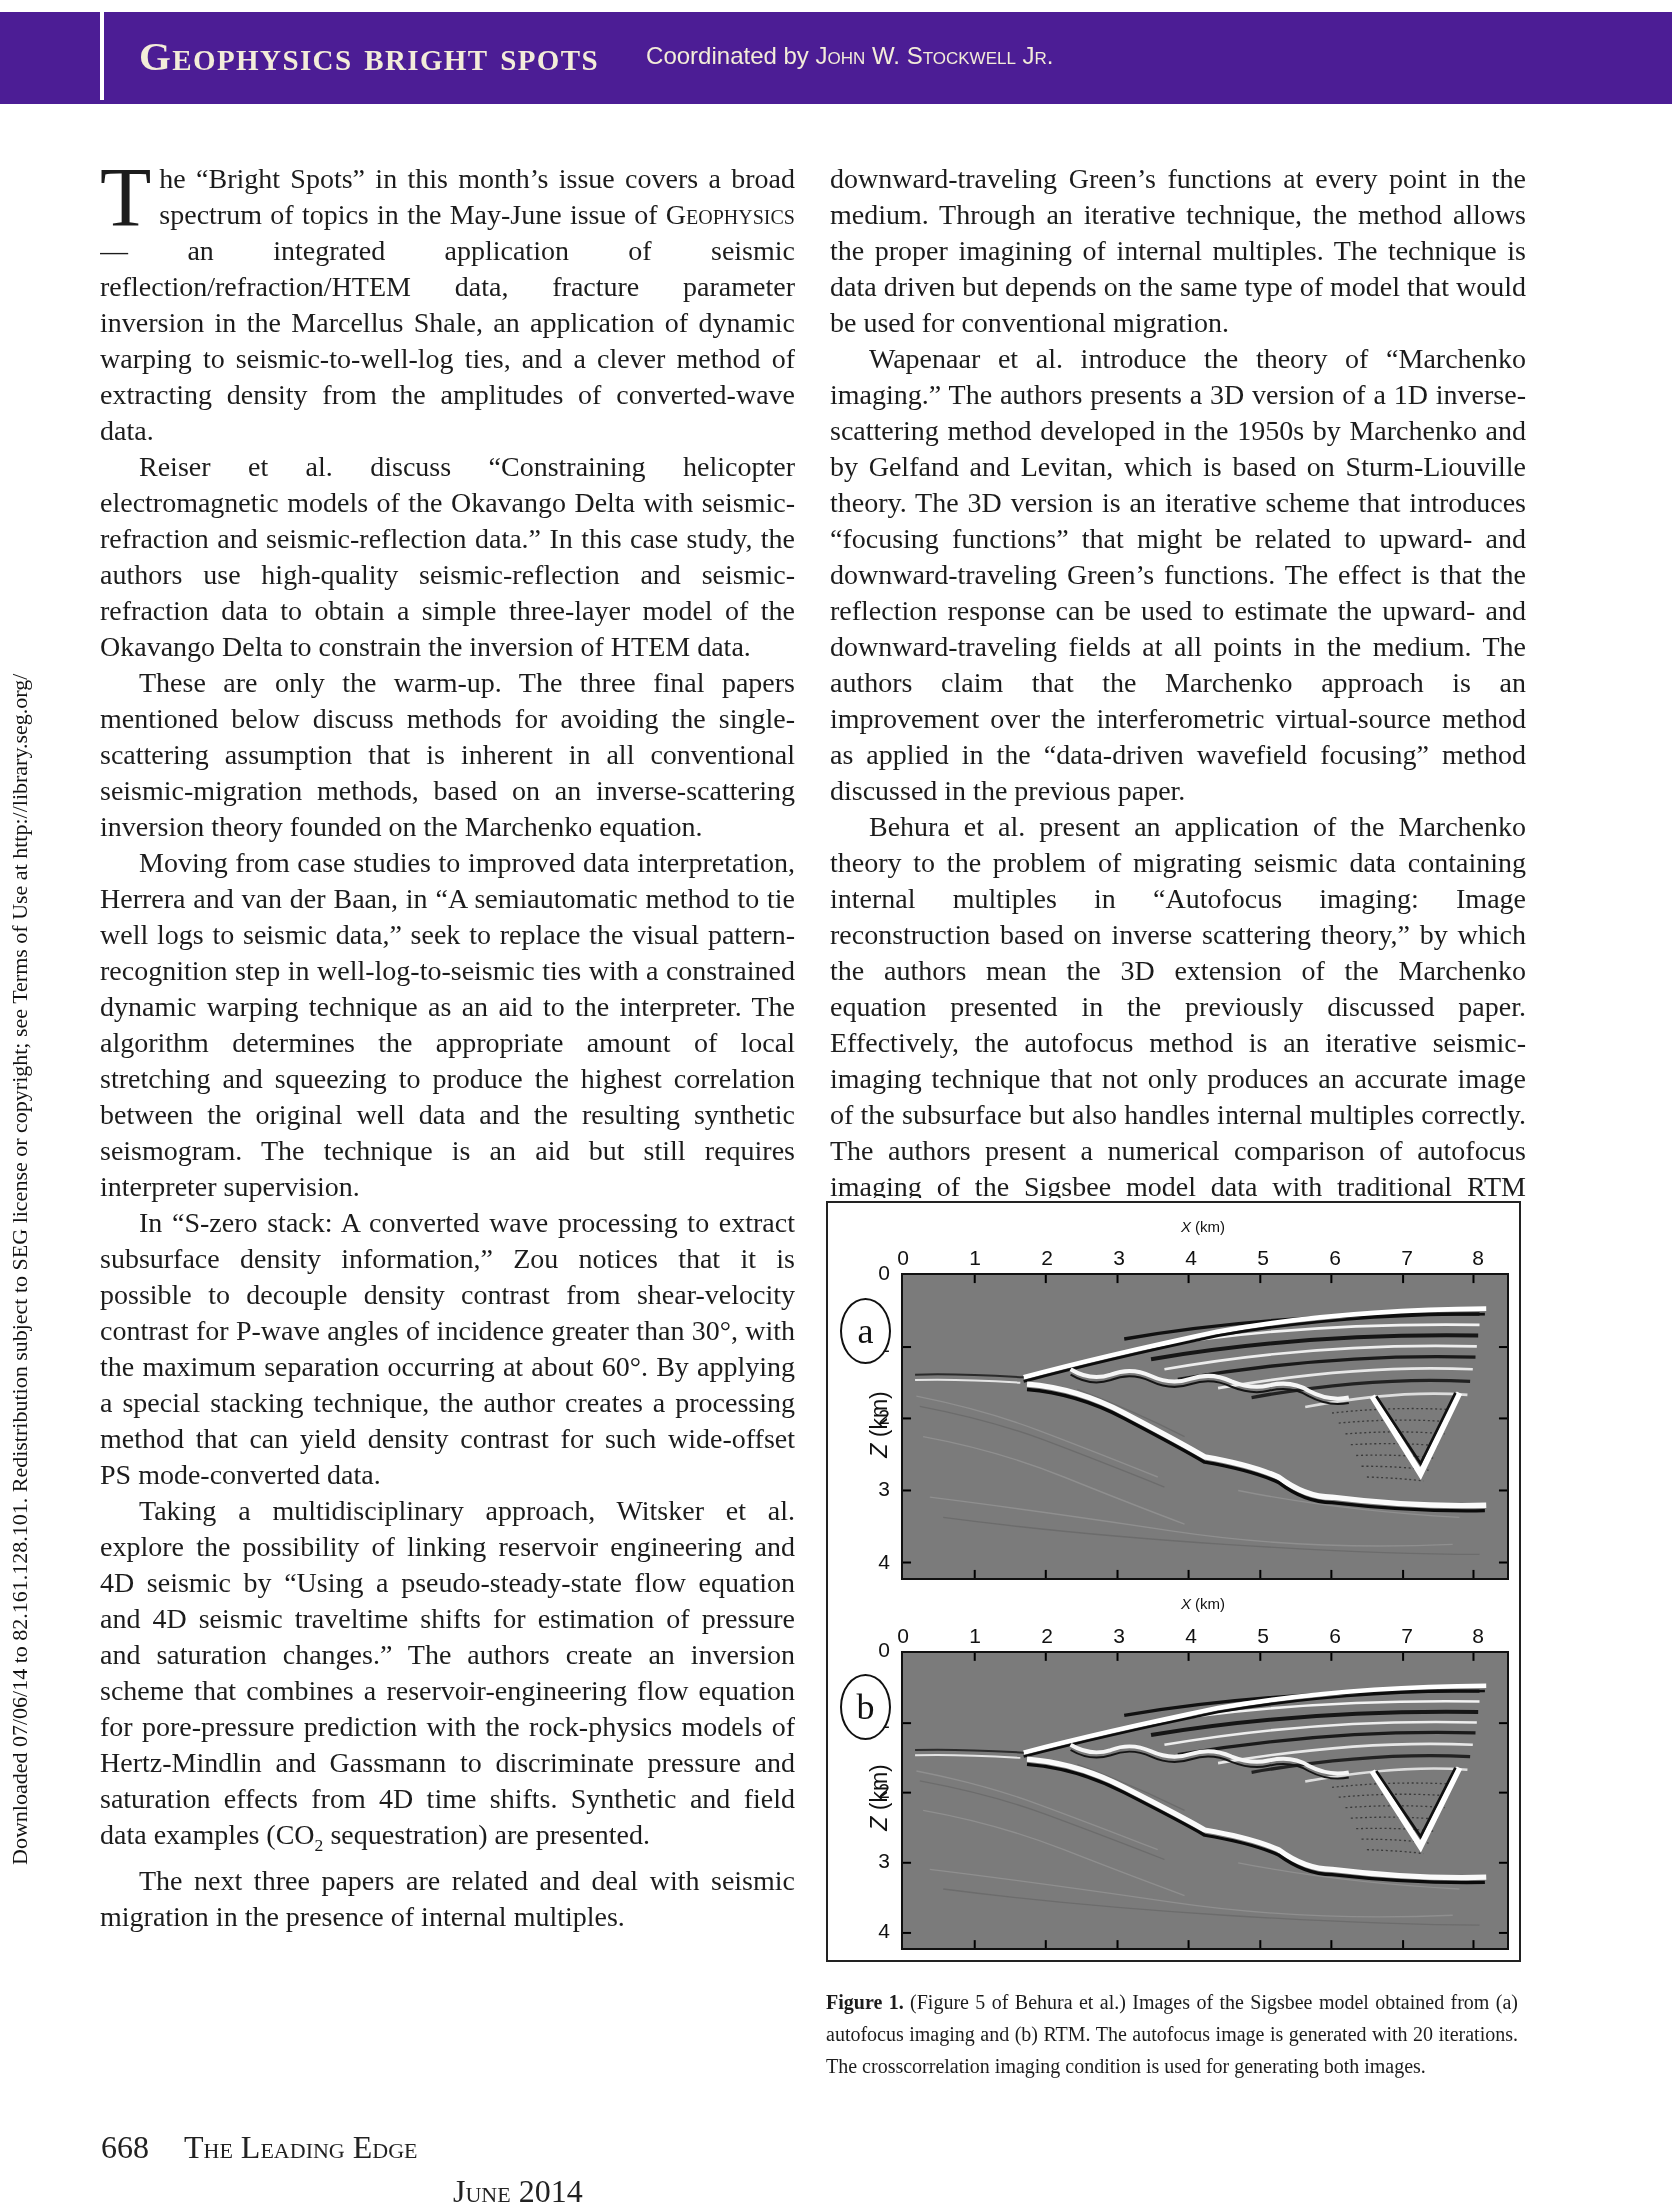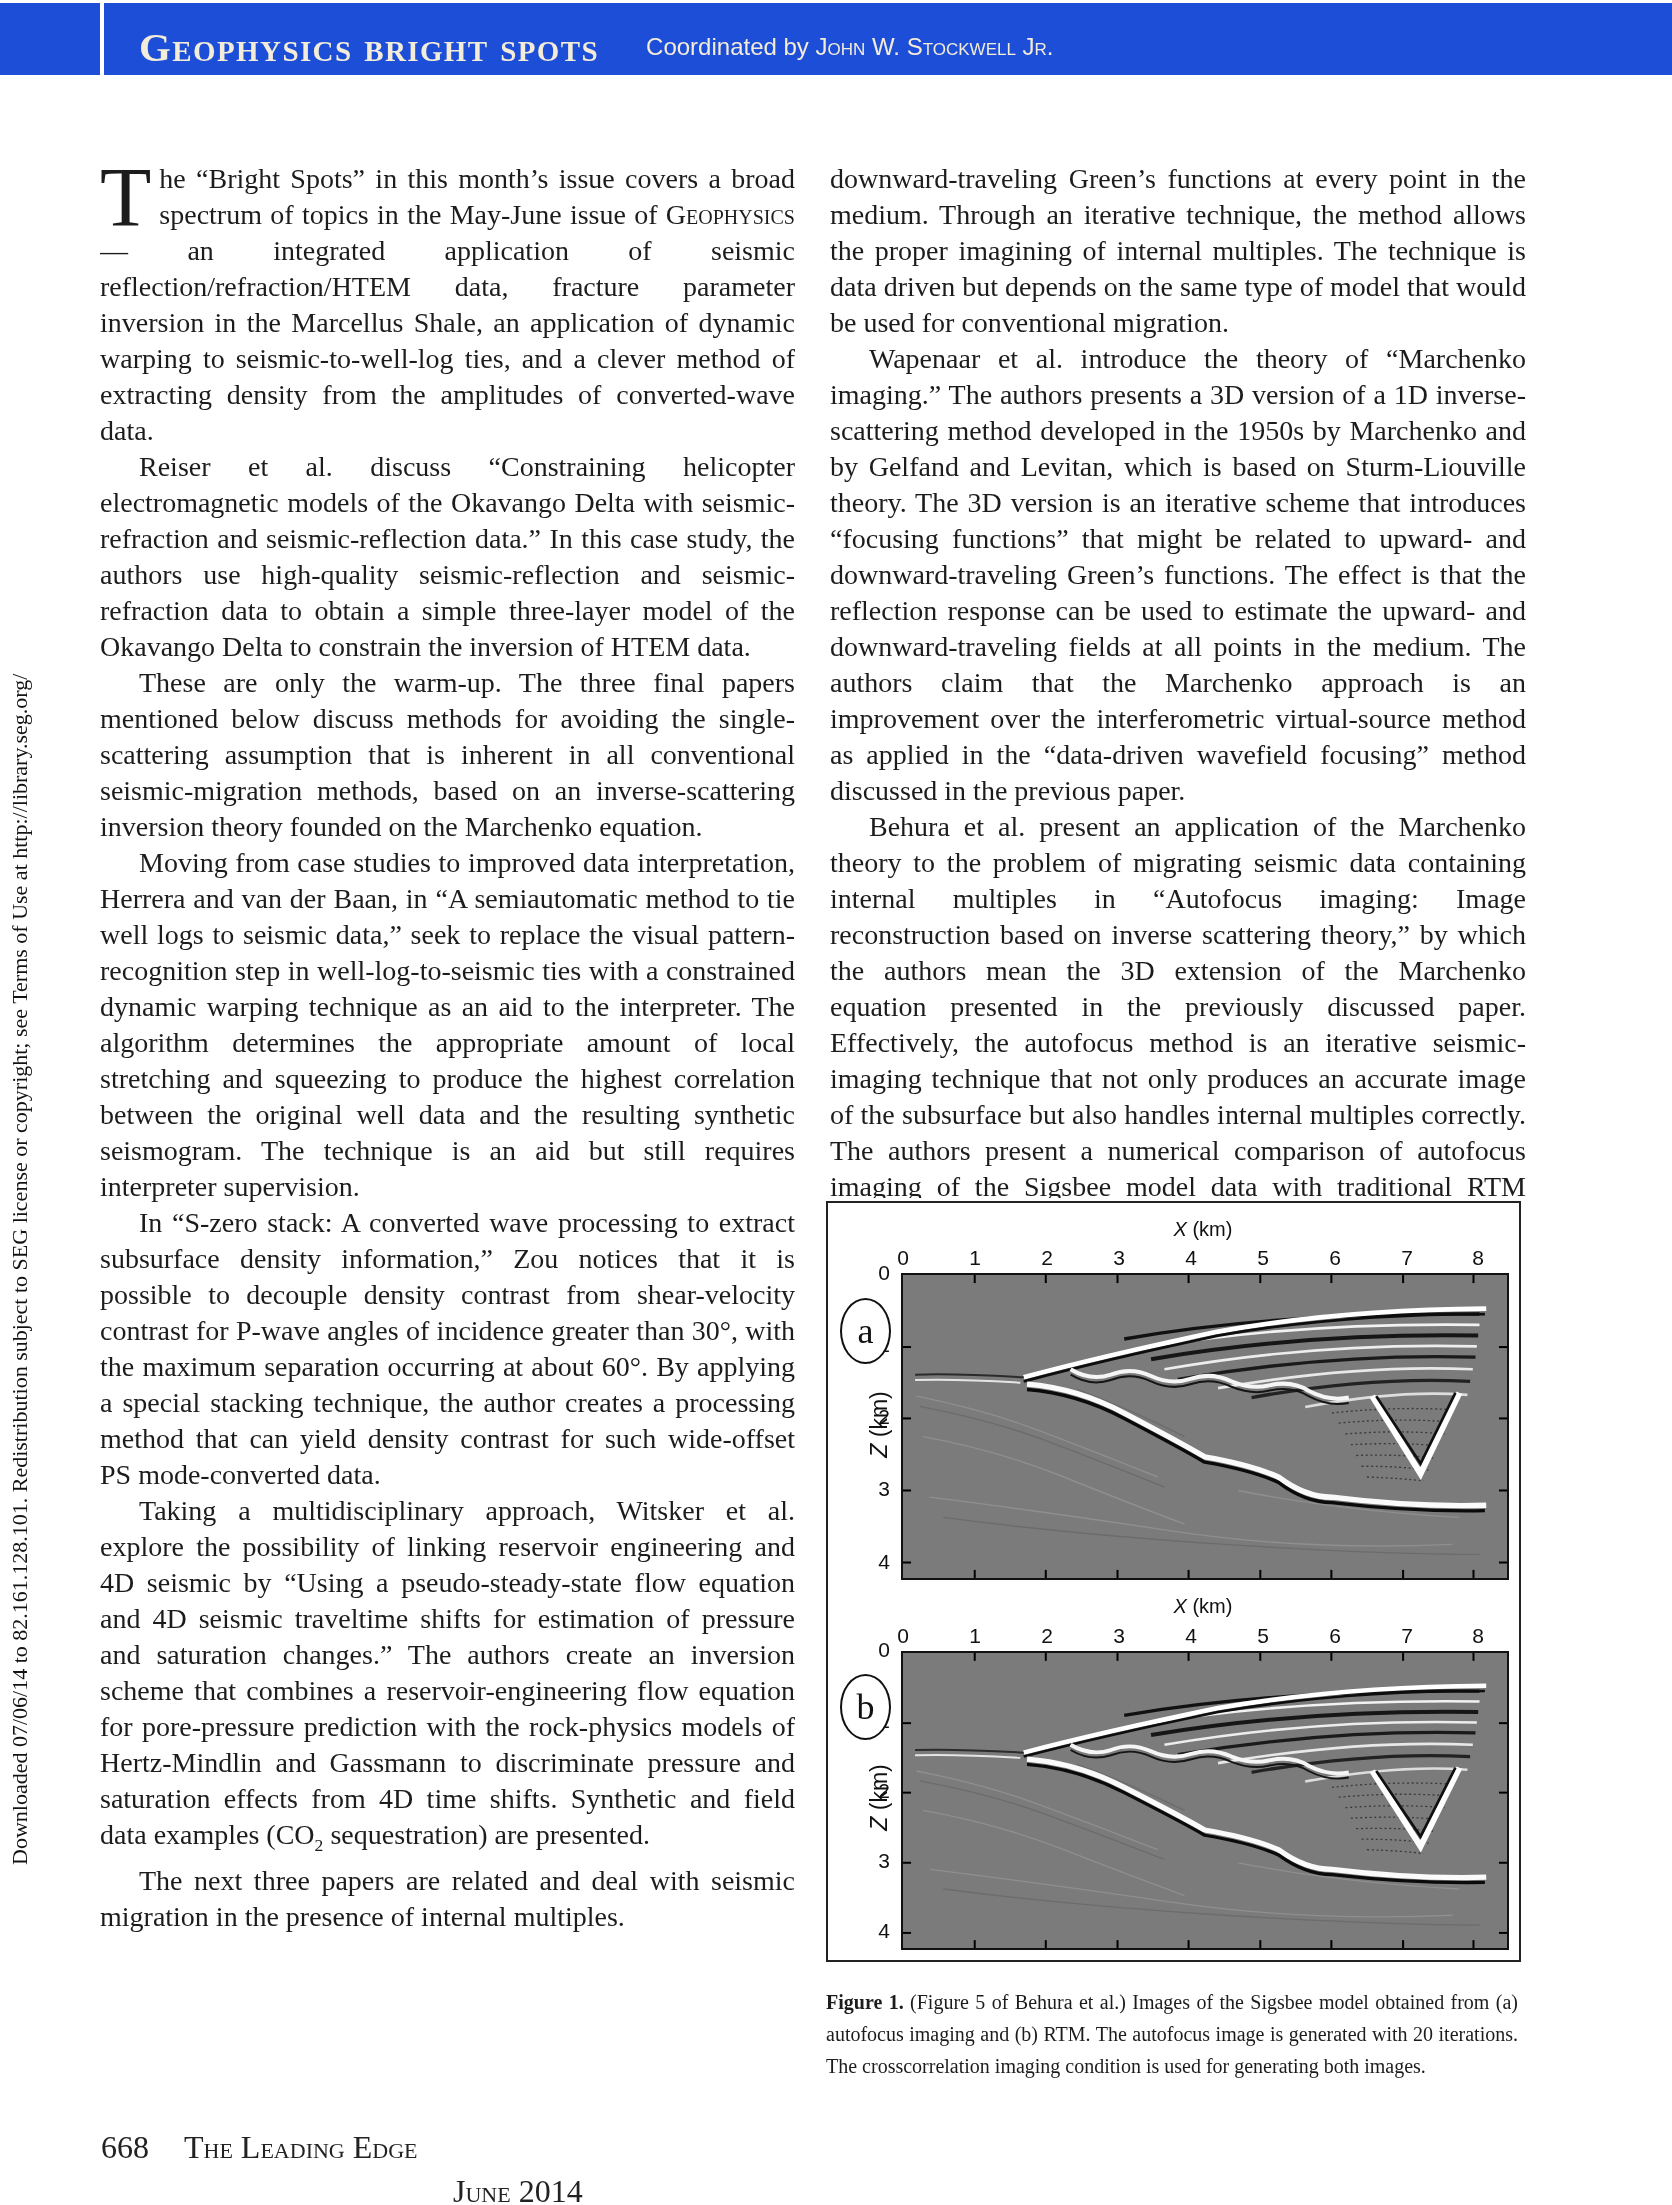--- a/index.html
+++ b/index.html
@@ -1,20 +1,20 @@
 <!DOCTYPE html>
 <html style="font-size:10.8px"><head>
 <meta charset="utf-8">
 <style>
   html,body{margin:0;padding:0;background:#e8e8e8;}
   .page{position:relative;width:1673px;height:2205px;background:#ffffff;
         font-family:"Liberation Serif",serif;color:#1c1c1c;overflow:hidden;}
 
   
-  .banner{position:absolute;left:0;top:3px;width:1673px;height:72px;background:#1d4ed8;}
+  .banner{position:absolute;left:0;top:12px;width:1673px;height:92px;background:#4c1d95;}
   .banner-inner{position:absolute;left:139px;top:0;height:88px;display:flex;align-items:center;gap:47px;}
   .banner-divider{position:absolute;left:100px;top:0;width:4px;height:88px;background:#ffffff;}
   .banner-title{font-variant:small-caps;font-weight:600;font-size:41px;letter-spacing:1.4px;color:#f3ecd9;}
   .coordinator{font-family:"Liberation Sans",sans-serif;font-size:24px;color:#f3ecd9;}
   .coordinator .sc{font-variant:small-caps;}
 
   
   .sidebar-watermark{position:absolute;left:6.8px;top:267px;width:1598px;height:30px;
       transform-origin:0 0;transform:rotate(-90deg) translateX(-1598px);
       font-size:22px;color:#121212;white-space:nowrap;}
@@ -33,21 +33,21 @@
   .figure-box{position:absolute;left:826px;top:1201px;width:691px;height:757px;
       border:2px solid #222;background:#fff;}
   .panel{position:absolute;left:0;width:100%;}
   .panel-a{top:0;height:380px;}
   .panel-b{top:380px;height:376px;}
   .plot{position:absolute;left:73px;border:2px solid #111;background:#7b7b7b;overflow:hidden;}
   .panel-a .plot{top:70px;width:604px;height:303px;}
   .panel-b .plot{top:68px;width:604px;height:295px;}
   .plot svg{display:block;width:100%;height:100%;}
   .xaxis-label{position:absolute;left:73px;width:604px;text-align:center;
-      font-family:"Liberation Sans",sans-serif;font-size:20px;color:#111;}
+      font-family:"Liberation Sans",sans-serif;font-size:15px;color:#111;}
   .panel-a .xaxis-label{top:15px;} .panel-b .xaxis-label{top:12px;}
   .axis-letter{font-style:italic;}
   .xtick{position:absolute;width:30px;margin-left:-15px;text-align:center;
       font-family:"Liberation Sans",sans-serif;font-size:21px;color:#111;}
   .panel-a .xtick{top:43px;} .panel-b .xtick{top:41px;}
   .ztick{position:absolute;left:19px;width:43px;text-align:right;
       font-family:"Liberation Sans",sans-serif;font-size:21px;color:#111;}
   .zaxis-label{position:absolute;left:-2.7px;width:108px;height:27px;text-align:center;
       transform:rotate(-90deg);font-family:"Liberation Sans",sans-serif;font-size:23px;color:#111;}
   .panel-a .zaxis-label{top:208px;} .panel-b .zaxis-label{top:201px;}

